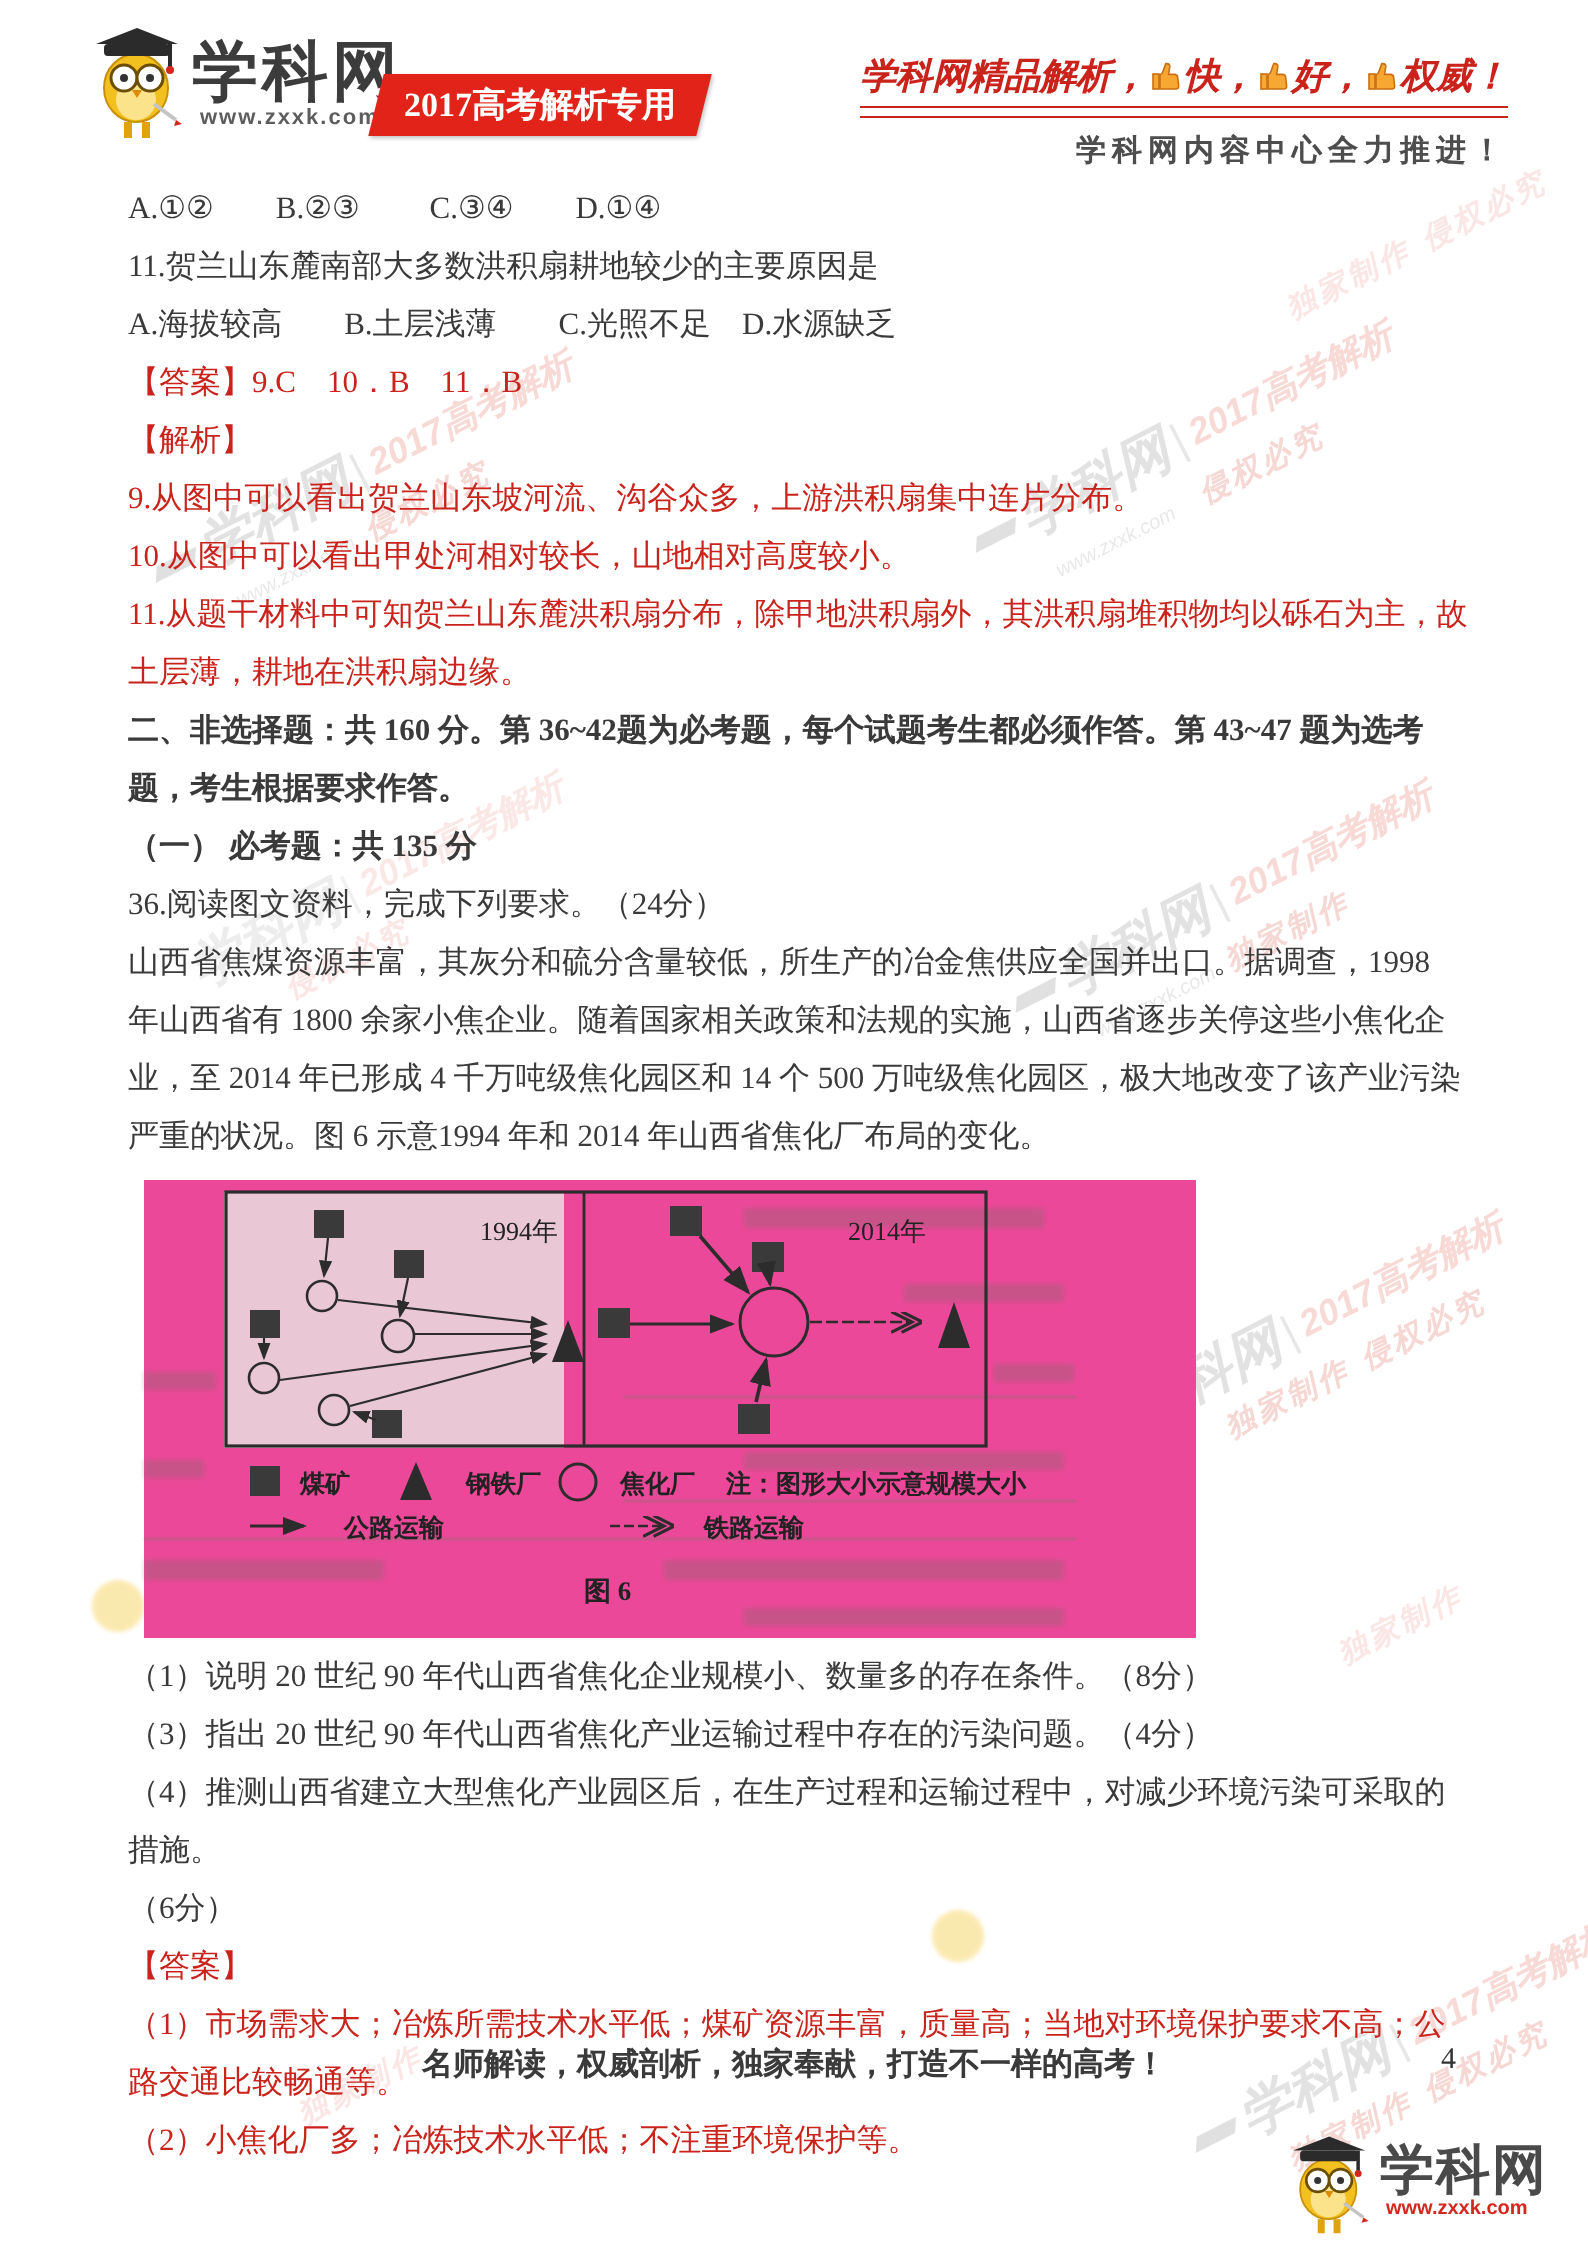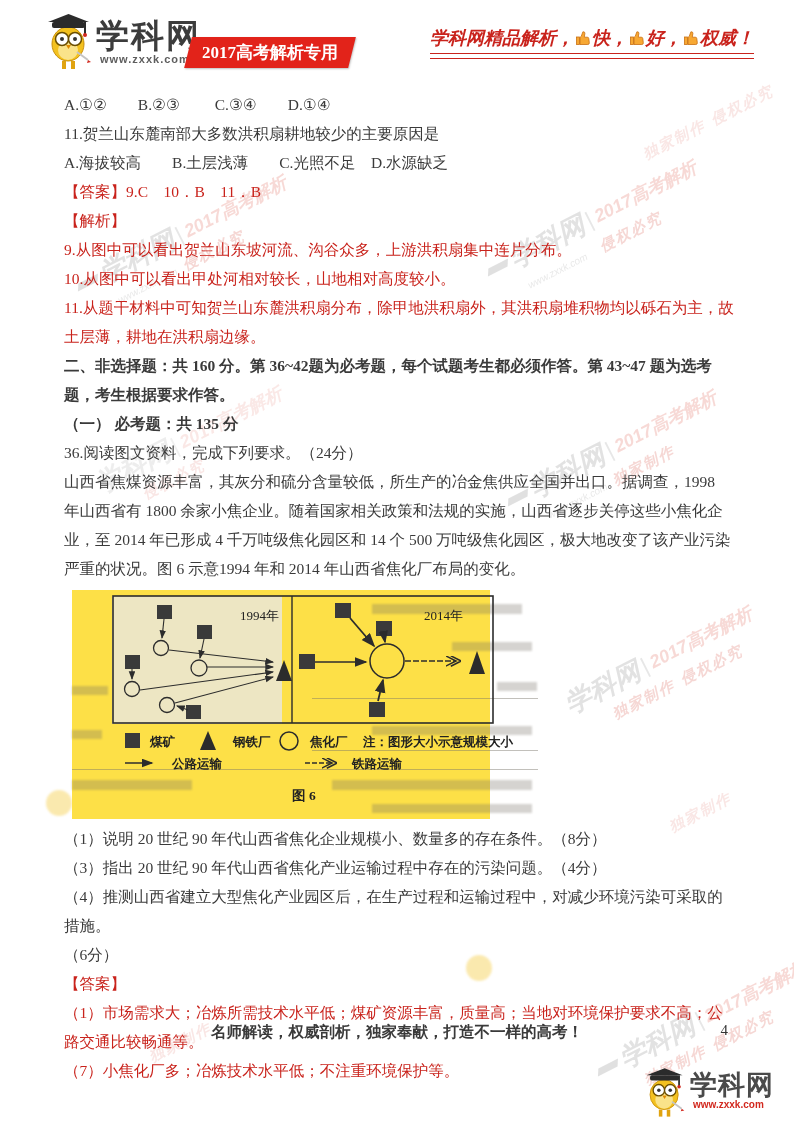--- a/index.html
+++ b/index.html
@@ -32,21 +32,21 @@
   .wm-url{font-size:10px;color:#d2d2d2;font-style:italic;}
   .wm-extra{font-size:15px;font-weight:bold;color:#edb0aa;font-style:italic;margin-left:8px;letter-spacing:2px;}
   .wm-dot{position:absolute;width:26px;height:26px;border-radius:50%;background:#f6cf4e;opacity:.45;filter:blur(1px);}
   
   .content{position:absolute;left:64px;top:90px;width:670px;font-size:15.5px;line-height:29px;z-index:2;}
   .content p{margin:0;}
   .red{color:#c9231c;}
   .bold-sec{font-weight:bold;}
   .sub-sec{font-weight:bold;margin-top:2px;}
   
-  .figwrap{position:relative;width:418px;height:229px;margin:7px 0 5px 8px;background:#fde047;}
+  .figwrap{position:relative;width:486px;height:229px;margin:7px 0 5px 8px;background:#ec4899;padding-left:40px;}
   .figwrap::before{content:"";position:absolute;left:40px;top:6px;width:170px;height:128px;
                    background:#e9e7e2;opacity:.8;}
   .smudge{position:absolute;background:rgba(115,110,98,.30);filter:blur(1.2px);}
   .scanline{position:absolute;height:1px;background:rgba(120,115,105,.45);filter:blur(.4px);}
   .figsvg{position:absolute;left:0;top:0;z-index:2;}
   
   .footer-slogan{position:absolute;left:0;right:0;top:1022px;text-align:center;font-size:15.5px;
                  font-weight:bold;color:#3a3a3a;z-index:2;}
   .page-num{position:absolute;right:66px;top:1022px;font-size:15px;color:#333;z-index:2;}
   .logo2{position:absolute;right:6px;bottom:2px;width:150px;height:62px;z-index:2;}
@@ -154,20 +154,21 @@
             <path d="M5 7.5 L5 14.5 L12.8 14.5 Q14.5 14.5 14.3 12.8 L13.8 8.6 Q13.7 7.2 12.2 7.2 L9.3 7.2 L9.9 3.4 Q10 1.8 8.4 1.8 L7.9 1.8 L6.2 6.4 Z" fill="#f7a833" stroke="#c96f12" stroke-width="0.8"></path>
           </svg><span>快，</span><svg class="thumb" width="16" height="16" viewBox="0 0 16 16">
             <rect x="1.5" y="7" width="3" height="7.5" fill="#f7a833" stroke="#c96f12" stroke-width="0.8"></rect>
             <path d="M5 7.5 L5 14.5 L12.8 14.5 Q14.5 14.5 14.3 12.8 L13.8 8.6 Q13.7 7.2 12.2 7.2 L9.3 7.2 L9.9 3.4 Q10 1.8 8.4 1.8 L7.9 1.8 L6.2 6.4 Z" fill="#f7a833" stroke="#c96f12" stroke-width="0.8"></path>
           </svg><span>好，</span><svg class="thumb" width="16" height="16" viewBox="0 0 16 16">
             <rect x="1.5" y="7" width="3" height="7.5" fill="#f7a833" stroke="#c96f12" stroke-width="0.8"></rect>
             <path d="M5 7.5 L5 14.5 L12.8 14.5 Q14.5 14.5 14.3 12.8 L13.8 8.6 Q13.7 7.2 12.2 7.2 L9.3 7.2 L9.9 3.4 Q10 1.8 8.4 1.8 L7.9 1.8 L6.2 6.4 Z" fill="#f7a833" stroke="#c96f12" stroke-width="0.8"></path>
           </svg><span>权威！</span>
       </div>
       <div class="slogan-underline"></div>
+      <div class="slogan-l2">学科网内容中心全力推进！</div>
     </div>
   </div>
 
   <div class="content">
     <p>A.①②　　B.②③　　 C.③④　　D.①④</p>
     <p>11.贺兰山东麓南部大多数洪积扇耕地较少的主要原因是</p>
     <p>A.海拔较高　　B.土层浅薄　　C.光照不足　D.水源缺乏</p>
     <p class="red">【答案】9.C　10．B　11．B</p>
     <p class="red">【解析】</p>
     <p class="red">9.从图中可以看出贺兰山东坡河流、沟谷众多，上游洪积扇集中连片分布。</p>
@@ -258,21 +259,21 @@
         <text x="220" y="210" font-size="13.5" font-weight="bold" fill="#222">图 6</text>
       </svg>
     </div>
 
     <p>（1）说明 20 世纪 90 年代山西省焦化企业规模小、数量多的存在条件。（8分）</p>
     <p>（3）指出 20 世纪 90 年代山西省焦化产业运输过程中存在的污染问题。（4分）</p>
     <p>（4）推测山西省建立大型焦化产业园区后，在生产过程和运输过程中，对减少环境污染可采取的措施。</p>
     <p>（6分）</p>
     <p class="red">【答案】</p>
     <p class="red">（1）市场需求大；冶炼所需技术水平低；煤矿资源丰富，质量高；当地对环境保护要求不高；公路交通比较畅通等。</p>
-    <p class="red">（7）小焦化厂多；冶炼技术水平低；不注重环境保护等。</p>
+    <p class="red">（2）小焦化厂多；冶炼技术水平低；不注重环境保护等。</p>
   </div>
 
   <div class="footer-slogan">名师解读，权威剖析，独家奉献，打造不一样的高考！</div>
   <div class="page-num">4</div>
 
   <div class="logo2">
     <svg width="50" height="58" viewBox="0 0 50 66" style="position:absolute;left:2px;top:4px;">
       <ellipse cx="24" cy="36" rx="16" ry="17" fill="#f3c11f" stroke="#c98f0a" stroke-width="1"></ellipse>
       <ellipse cx="24" cy="42" rx="10" ry="10" fill="#fae38a"></ellipse>
       <circle cx="18" cy="31" r="6.5" fill="#fff" stroke="#6b4e00" stroke-width="1.5"></circle>

